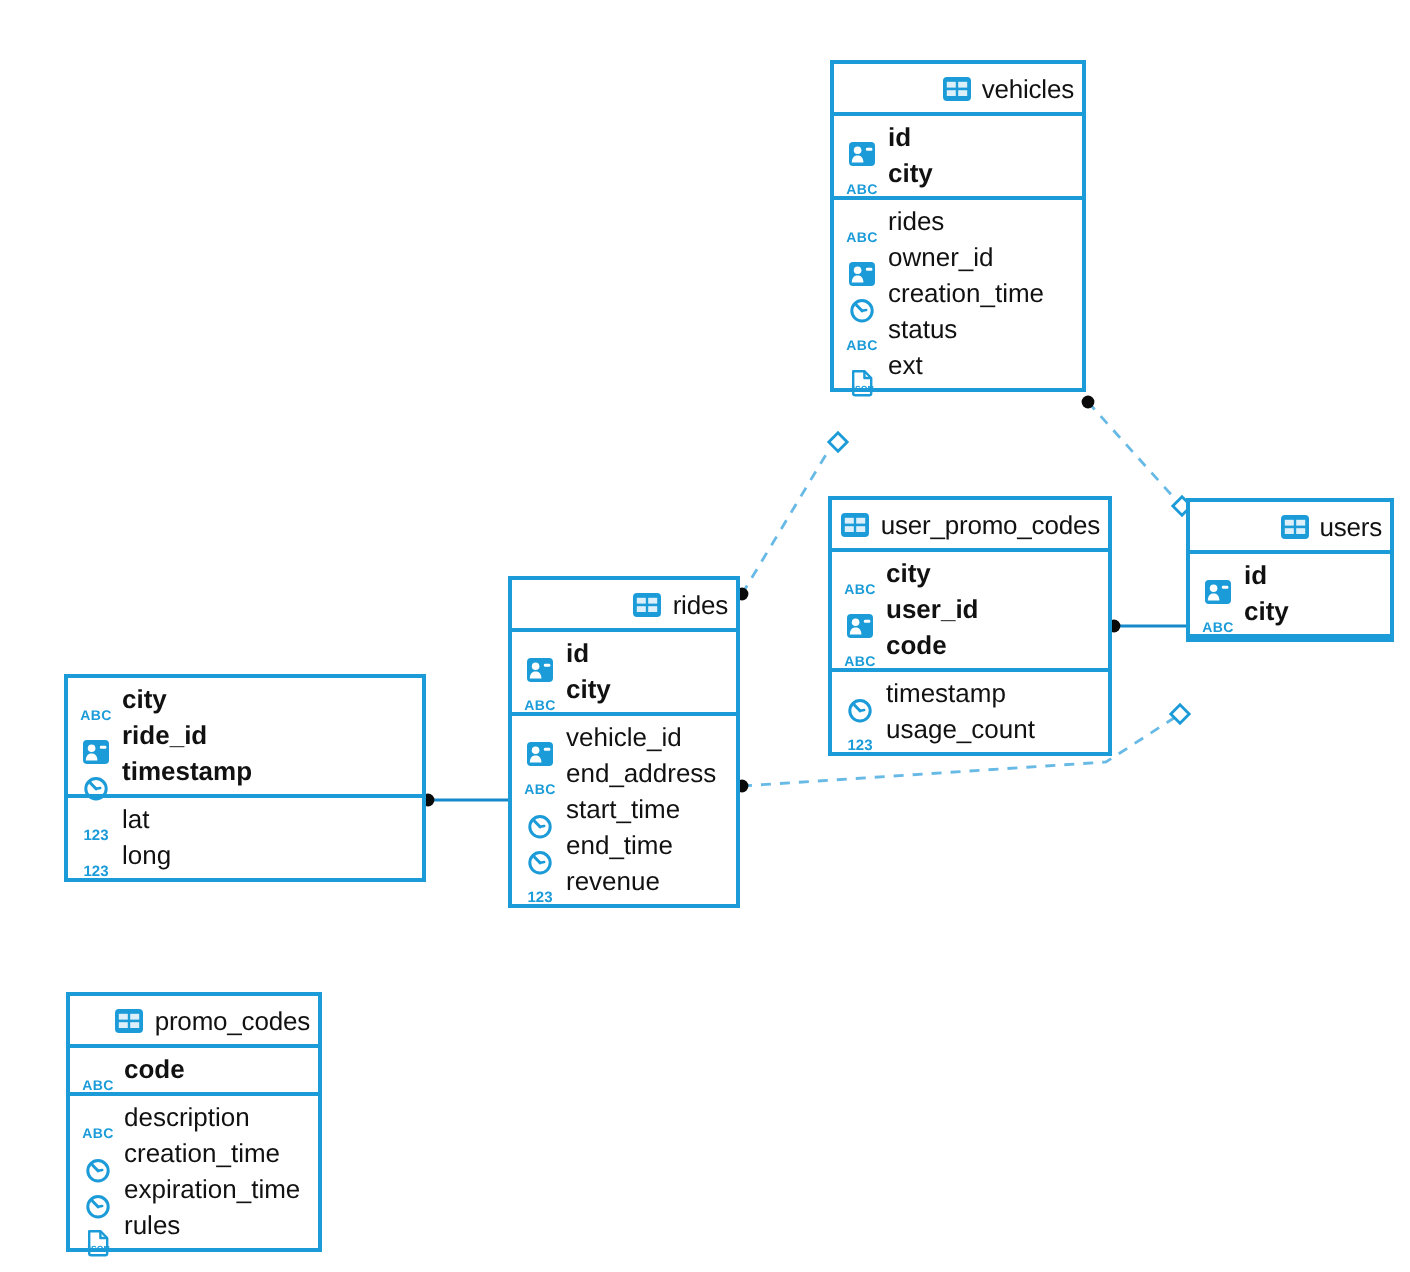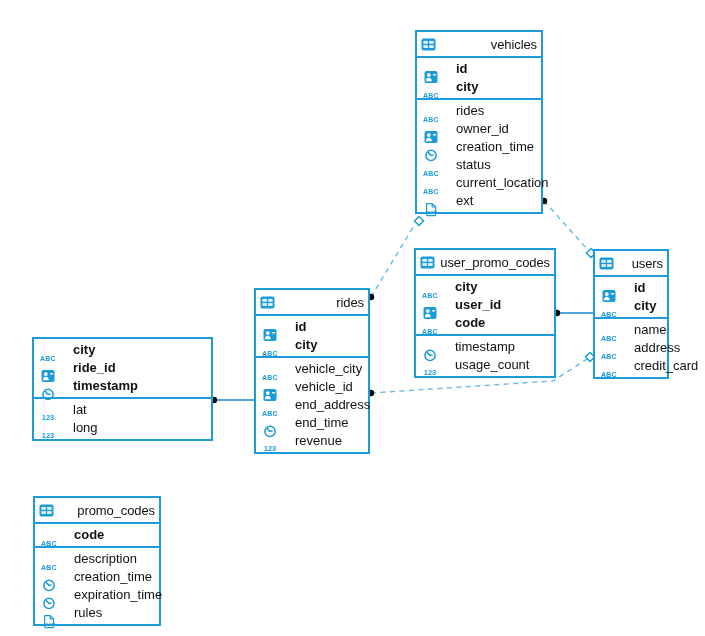--- a/index.html
+++ b/index.html
@@ -14,32 +14,32 @@
   .tbl{
     position:absolute;
     background:#fff;
     border:2px solid var(--accent);
     color:#111;
     font-size:13px;
     box-sizing:border-box;
     z-index:2;
   }
   .tbl-header{
-    display:flex;align-items:center;justify-content:space-between;gap:5px;
+    display:flex;align-items:center;justify-content:flex-end;gap:5px;
     height:24px;
     border-bottom:2px solid var(--accent);
     padding:0 4px;
     letter-spacing:-0.1px;
     white-space:nowrap;
   }
   .sec{padding:2px 0;}
   .sec.keys{border-bottom:2px solid var(--accent);}
   .sec.keys .lbl{font-weight:bold;}
   .row{
-    display:flex;align-items:center;gap:16px;
+    display:flex;align-items:center;gap:4px;
     height:18px;padding:0 5px;white-space:nowrap;
   }
   .icon-cell{
     width:18px;flex:none;
     display:flex;align-items:center;justify-content:center;margin-top:16px;
   }
   .txt-icon{
     color:var(--accent);
     font-weight:bold;
     font-size:7px;
@@ -127,26 +127,20 @@
           <span class="lbl">creation_time</span>
         </div>
         <div class="row">
           <span class="icon-cell">
             <span class="txt-icon">ABC</span>
           </span>
           <span class="lbl">status</span>
         </div>
         <div class="row">
           <span class="icon-cell">
-            <span class="txt-icon">ABC</span>
-          </span>
-          <span class="lbl">current_location</span>
-        </div>
-        <div class="row">
-          <span class="icon-cell">
             <svg width="14" height="15" viewBox="0 0 14 15">
         <path d="M2.6 1.6 h5.6 l3.4 3.4 v7.6 a1 1 0 0 1 -1 1 h-7 a1 1 0 0 1 -1 -1 Z" fill="none" stroke="#1b9bd8" stroke-width="1.2" stroke-linejoin="round"></path>
         <path d="M8.2 1.6 v3.4 h3.4" fill="none" stroke="#1b9bd8" stroke-width="1.2" stroke-linejoin="round"></path>
         <text x="7" y="12.2" text-anchor="middle" font-size="4.4" font-weight="bold" fill="#1b9bd8" font-family="Liberation Sans, sans-serif">JSON</text>
             </svg>
           </span>
           <span class="lbl">ext</span>
         </div>
       </div>
     </div>
@@ -198,21 +192,21 @@
           <span class="lbl">timestamp</span>
         </div>
         <div class="row">
           <span class="icon-cell">
             <span class="txt-icon num">123</span>
           </span>
           <span class="lbl">usage_count</span>
         </div>
       </div>
     </div>
-    <div class="tbl" style="left: 593px; top: 249px; width: 76px;">
+    <div class="tbl" style="left: 593px; top: 249px; width: 104px;">
       <div class="tbl-header">
         <svg width="15" height="13" viewBox="0 0 15 13">
         <rect x="0.5" y="0.5" width="14" height="12" rx="2" fill="#1b9bd8"></rect>
         <rect x="2.4" y="2.9" width="4.5" height="2.9" fill="#fff" opacity="0.85"></rect>
         <rect x="8.1" y="2.9" width="4.5" height="2.9" fill="#fff" opacity="0.85"></rect>
         <rect x="2.4" y="7.1" width="4.5" height="2.9" fill="#fff" opacity="0.85"></rect>
         <rect x="8.1" y="7.1" width="4.5" height="2.9" fill="#fff" opacity="0.85"></rect>
         </svg>
         <span>users</span>
       </div>
@@ -226,40 +220,20 @@
         <rect x="8.9" y="3.9" width="3.3" height="1.5" rx="0.7" fill="#fff"></rect>
             </svg>
           </span>
           <span class="lbl">id</span>
         </div>
         <div class="row">
           <span class="icon-cell">
             <span class="txt-icon">ABC</span>
           </span>
           <span class="lbl">city</span>
-        </div>
-      </div>
-      <div class="sec fields">
-        <div class="row">
-          <span class="icon-cell">
-            <span class="txt-icon">ABC</span>
-          </span>
-          <span class="lbl">name</span>
-        </div>
-        <div class="row">
-          <span class="icon-cell">
-            <span class="txt-icon">ABC</span>
-          </span>
-          <span class="lbl">address</span>
-        </div>
-        <div class="row">
-          <span class="icon-cell">
-            <span class="txt-icon">ABC</span>
-          </span>
-          <span class="lbl">credit_card</span>
         </div>
       </div>
     </div>
     <div class="tbl" style="left: 254px; top: 288px; width: 116px;">
       <div class="tbl-header">
         <svg width="15" height="13" viewBox="0 0 15 13">
         <rect x="0.5" y="0.5" width="14" height="12" rx="2" fill="#1b9bd8"></rect>
         <rect x="2.4" y="2.9" width="4.5" height="2.9" fill="#fff" opacity="0.85"></rect>
         <rect x="8.1" y="2.9" width="4.5" height="2.9" fill="#fff" opacity="0.85"></rect>
         <rect x="2.4" y="7.1" width="4.5" height="2.9" fill="#fff" opacity="0.85"></rect>
@@ -282,40 +256,44 @@
         <div class="row">
           <span class="icon-cell">
             <span class="txt-icon">ABC</span>
           </span>
           <span class="lbl">city</span>
         </div>
       </div>
       <div class="sec fields">
         <div class="row">
           <span class="icon-cell">
-            <span class="txt-icon">ABC</span>
-          </span>
-          <span class="lbl">vehicle_city</span>
-        </div>
-        <div class="row">
-          <span class="icon-cell">
             <svg width="14" height="14" viewBox="0 0 14 14">
         <rect x="0.5" y="1" width="13" height="12" rx="2" fill="#1b9bd8"></rect>
         <circle cx="4.8" cy="5.1" r="1.9" fill="#fff"></circle>
         <path d="M1.9 11.2 C1.9 8.6 3.4 7.7 4.8 7.7 C6.2 7.7 7.7 8.6 7.7 11.2 Z" fill="#fff"></path>
         <rect x="8.9" y="3.9" width="3.3" height="1.5" rx="0.7" fill="#fff"></rect>
             </svg>
           </span>
           <span class="lbl">vehicle_id</span>
         </div>
         <div class="row">
           <span class="icon-cell">
             <span class="txt-icon">ABC</span>
           </span>
           <span class="lbl">end_address</span>
+        </div>
+        <div class="row">
+          <span class="icon-cell">
+            <svg width="14" height="14" viewBox="0 0 14 14">
+        <circle cx="7" cy="7.4" r="5.1" fill="none" stroke="#1b9bd8" stroke-width="1.5"></circle>
+        <path d="M7 7.4 L4.3 4.6" stroke="#1b9bd8" stroke-width="1.5" stroke-linecap="round"></path>
+        <path d="M7 7.4 L9.1 7" stroke="#1b9bd8" stroke-width="1.3" stroke-linecap="round"></path>
+            </svg>
+          </span>
+          <span class="lbl">start_time</span>
         </div>
         <div class="row">
           <span class="icon-cell">
             <svg width="14" height="14" viewBox="0 0 14 14">
         <circle cx="7" cy="7.4" r="5.1" fill="none" stroke="#1b9bd8" stroke-width="1.5"></circle>
         <path d="M7 7.4 L4.3 4.6" stroke="#1b9bd8" stroke-width="1.5" stroke-linecap="round"></path>
         <path d="M7 7.4 L9.1 7" stroke="#1b9bd8" stroke-width="1.3" stroke-linecap="round"></path>
             </svg>
           </span>
           <span class="lbl">end_time</span>

